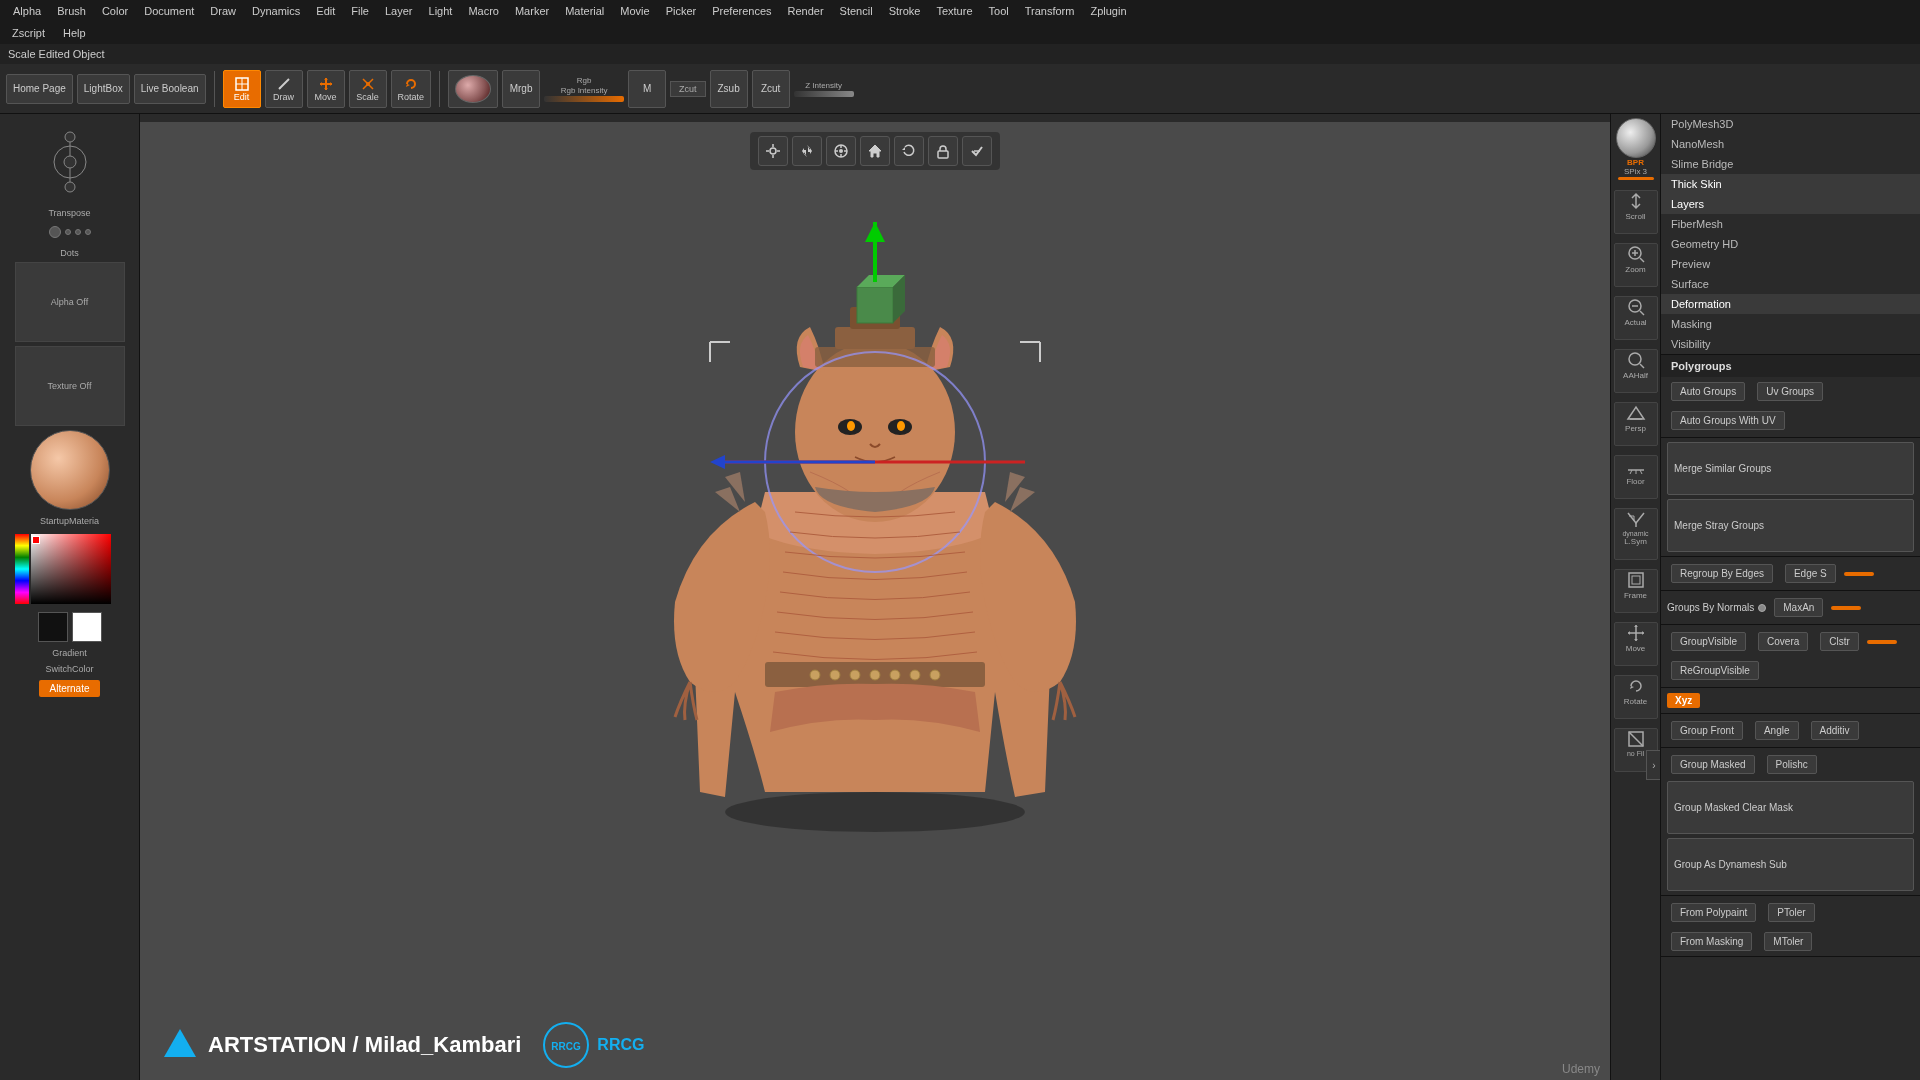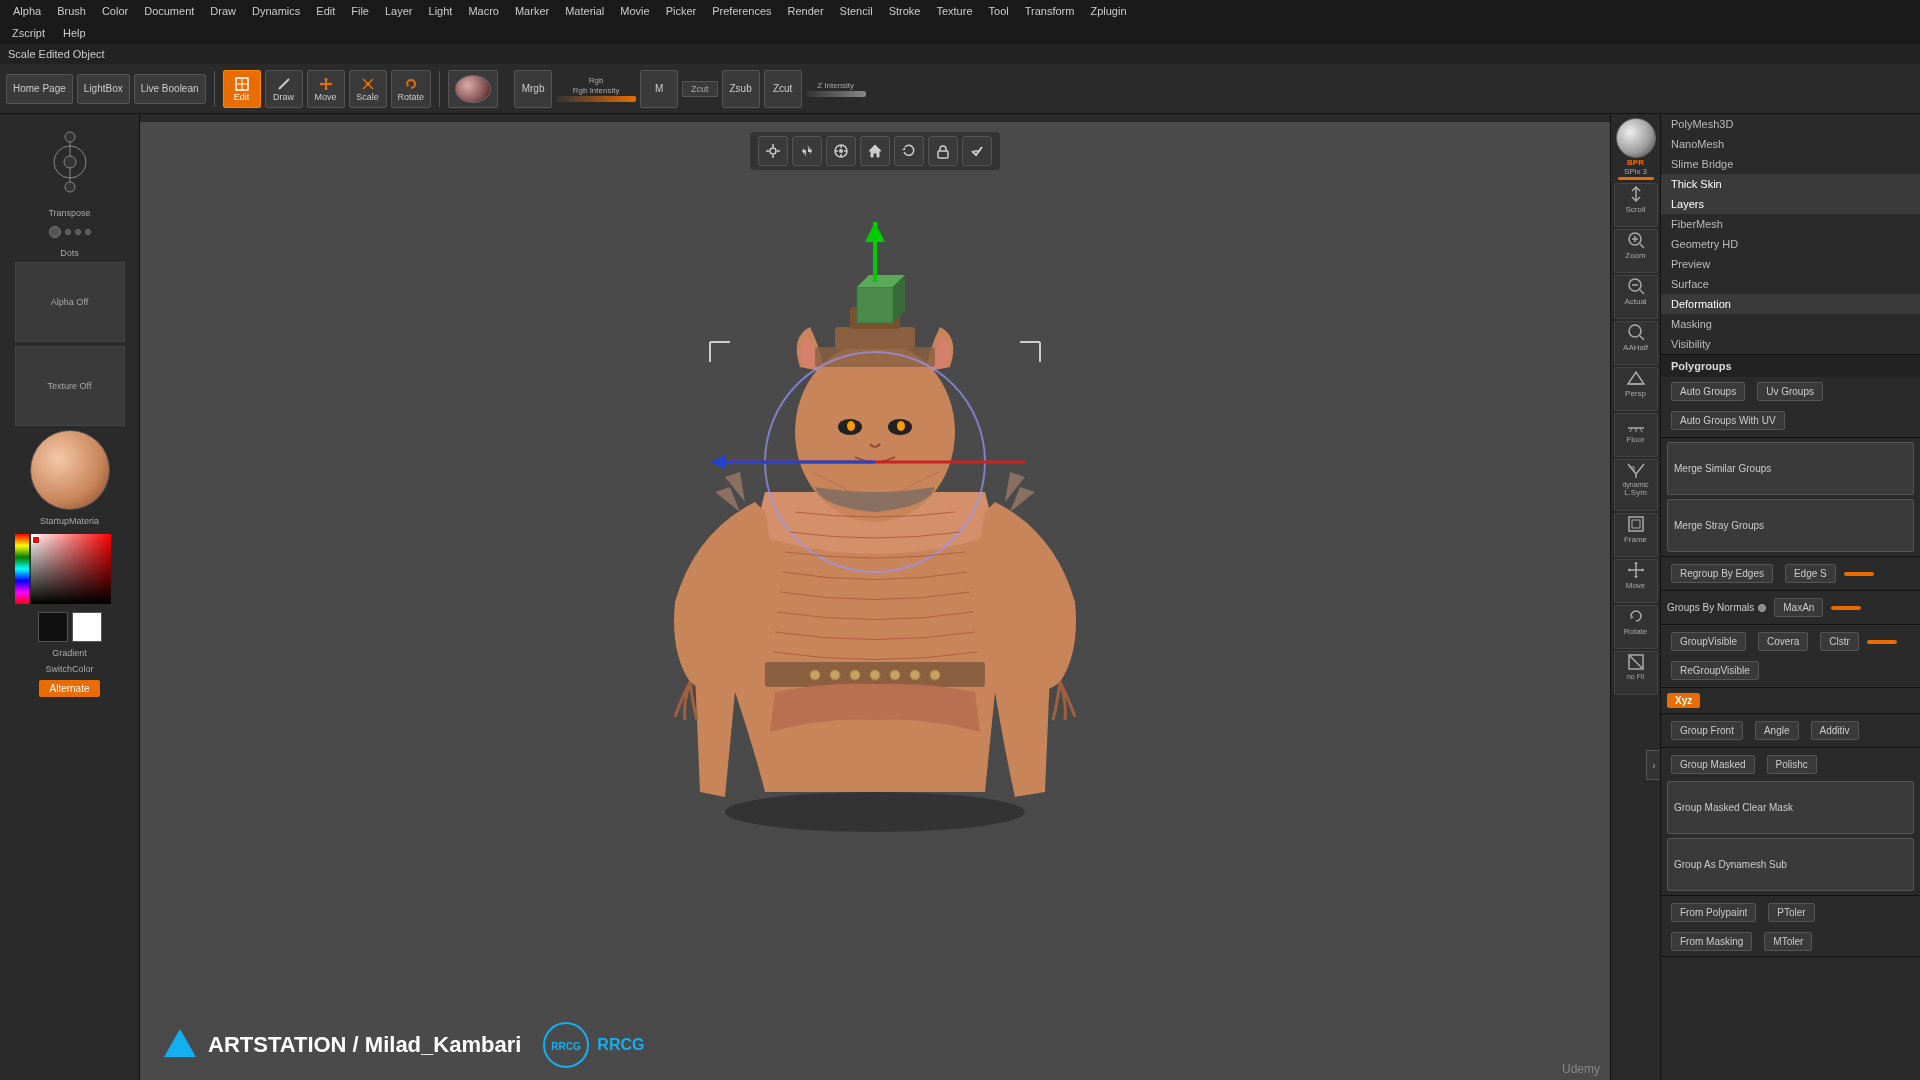--- a/index.html
+++ b/index.html
@@ -242,21 +242,21 @@
       top: 114px;
       right: 260px;
       width: 50px;
       bottom: 0;
       background: #2a2a2a;
       border-left: 1px solid #111;
       display: flex;
       flex-direction: column;
       align-items: center;
       padding: 4px 2px;
-      gap: 2px;
+      gap: 9px;
       z-index: 50;
     }
 
     .icon-btn {
       width: 44px;
       height: 44px;
       background: #333;
       border: 1px solid #444;
       display: flex;
       flex-direction: column;
@@ -458,21 +458,21 @@
       </svg>
     <span>Rotate</span>
   </button>
 
   <div style="width:1px; height:36px; background:#555; margin:0 4px;"></div>
 
   <button class="toolbar-btn" style="min-width:50px;">
     <div style="width:36px; height:28px; border-radius:50%; background:radial-gradient(circle at 35% 35%, #daa, #855 60%, #411); border:1px solid #666;"></div>
   </button>
 
-  <button class="toolbar-btn" style="font-size:10px;margin-left:12px;">Mrgb</button>
+  <button class="toolbar-btn" style="font-size:10px;">Mrgb</button>
 
   <div style="display:flex; flex-direction:column; align-items:center; gap:1px;">
     <div style="font-size:8px; color:#aaa;">Rgb</div>
     <div style="font-size:8px; color:#aaa;">Rgb Intensity</div>
     <div style="width:80px; height:6px; background:linear-gradient(to right, #333, #e86c00); border-radius:2px;"></div>
   </div>
 
   <button class="toolbar-btn" style="font-size:10px;">M</button>
 
   <div style="background:#3a3a3a; border:1px solid #555; padding:2px 8px; font-size:9px; color:#aaa;">

